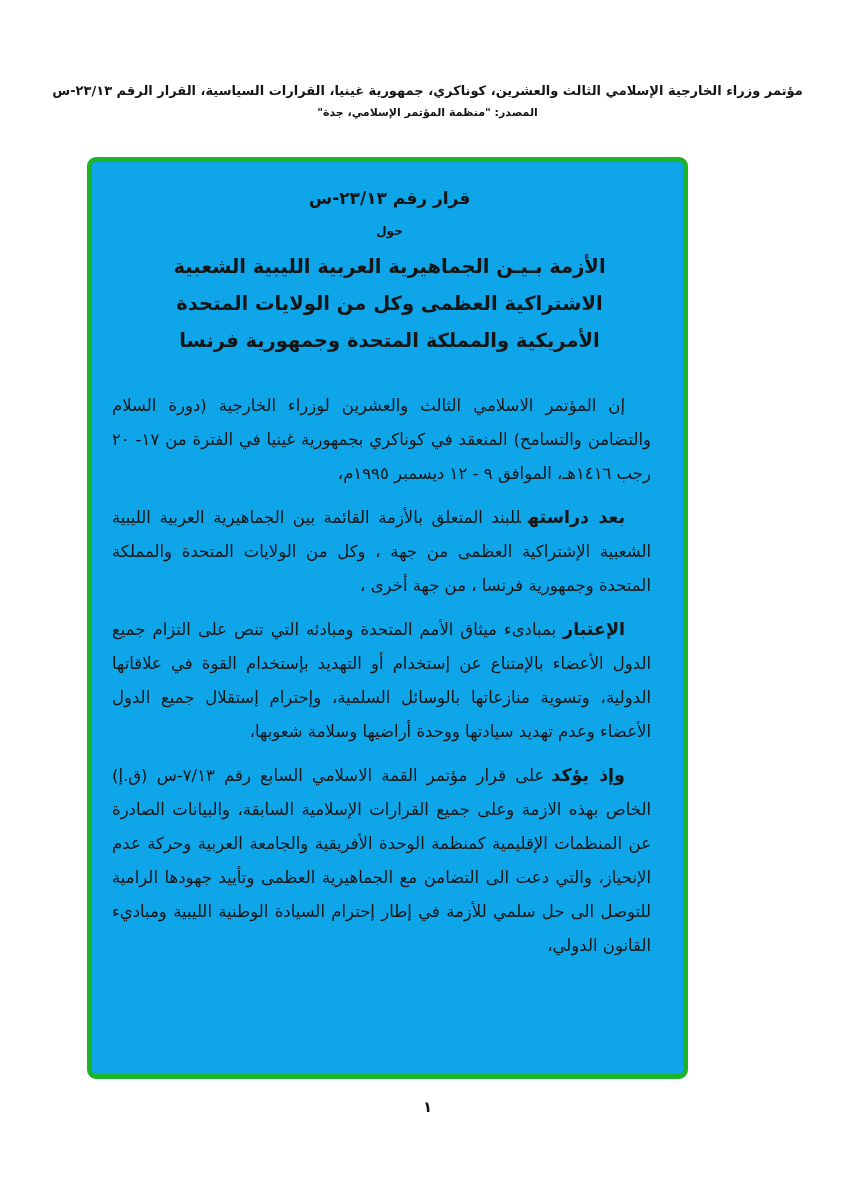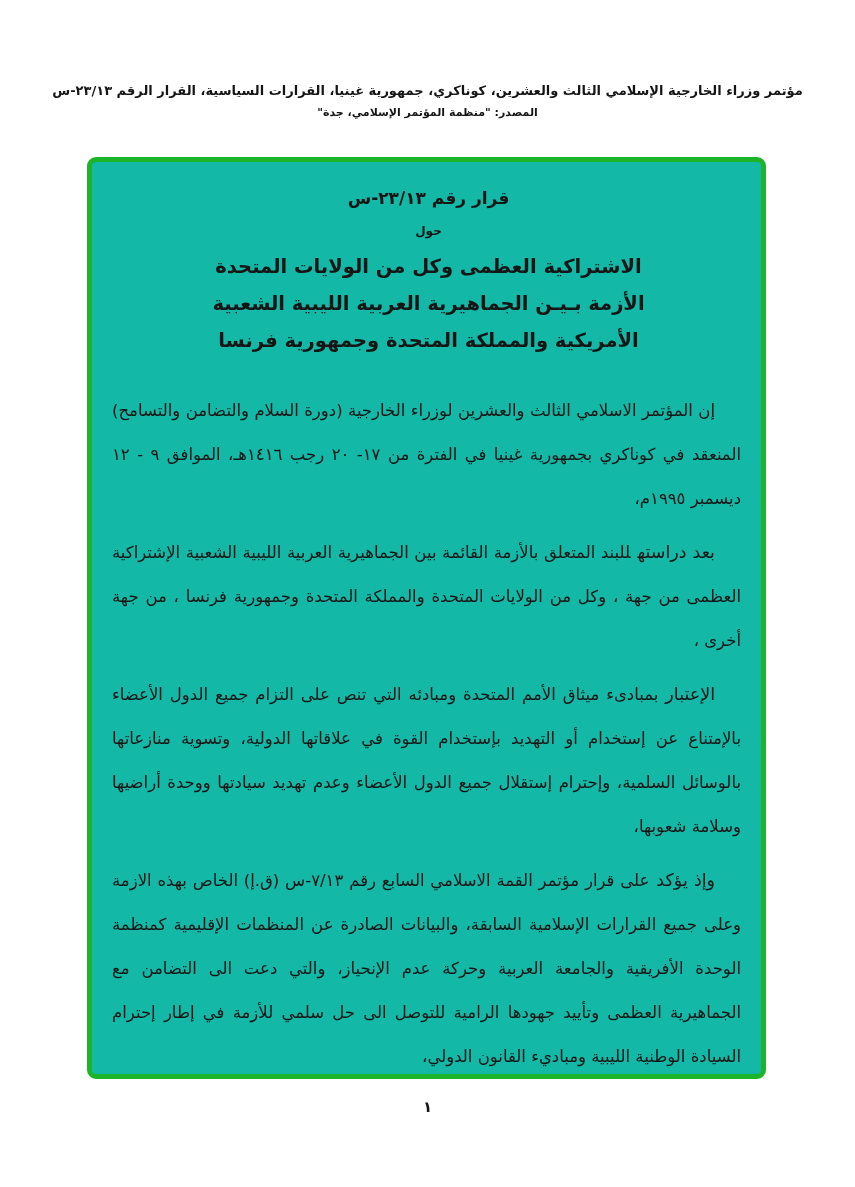--- a/index.html
+++ b/index.html
@@ -27,28 +27,28 @@
   }
   .doc-header .line2 {
     font-size: 11px;
     font-weight: 700;
     margin-top: 8px;
   }
   .green-box {
     position: absolute;
     top: 157px;
     left: 87px;
-    width: 679px;
+    width: 601px;
     height: 922px;
     box-sizing: border-box;
     border: 5px solid #1cb428;
     border-radius: 9px;
     padding: 26px 16px 0 20px;
     overflow: hidden;
-    background: #14b8a6;
+    background: #0ea5e9;
   }
   .title-block {
     text-align: center;
     margin-bottom: 30px;
   }
   .title-block .t-num {
     font-size: 17px;
     font-weight: 700;
     margin-bottom: 16px;
   }
@@ -56,28 +56,28 @@
     font-size: 12px;
     font-weight: 700;
     margin-bottom: 10px;
   }
   .title-block .t-subject {
     font-size: 19.5px;
     font-weight: 700;
     line-height: 37px;
   }
   .body-par {
-    margin: 0 4px 9px 0;
+    margin: 0 16px 9px 0;
     font-size: 16.5px;
-    line-height: 44px;
+    line-height: 34px;
     text-align: justify;
     text-indent: 26px;
   }
   .lead {
-    font-weight: 400;
+    font-weight: 700;
     font-size: 17.5px;
     margin-left: 7px;
   }
   .lead:empty { display: none; margin: 0; }
   .page-number {
     position: absolute;
     top: 1098px;
     left: 0;
     width: 100%;
     text-align: center;
@@ -93,22 +93,22 @@
   <div class="doc-header">
     <div class="line1">مؤتمر وزراء الخارجية الإسلامي الثالث والعشرين، كوناكري، جمهورية غينيا، القرارات السياسية، القرار الرقم ٢٣/١٣-س</div>
     <div class="line2">المصدر:  "منظمة المؤتمر الإسلامي، جدة"</div>
   </div>
 
   <div class="green-box">
 
     <div class="title-block">
       <div class="t-num">قرار رقم ٢٣/١٣-س</div>
       <div class="t-about">حول</div>
+      <div class="t-subject">الأزمة بـيـن الجماهيرية العربية الليبية الشعبية</div>
       <div class="t-subject">الاشتراكية العظمى وكل من الولايات المتحدة</div>
-      <div class="t-subject">الأزمة بـيـن الجماهيرية العربية الليبية الشعبية</div>
       <div class="t-subject">الأمريكية والمملكة المتحدة وجمهورية فرنسا</div>
     </div>
 
     <p class="body-par"><span>إن المؤتمر الاسلامي الثالث والعشرين لوزراء الخارجية (دورة السلام والتضامن والتسامح) المنعقد في كوناكري بجمهورية غينيا في الفترة من ١٧- ٢٠ رجب ١٤١٦هـ، الموافق ٩ - ١٢ ديسمبر ١٩٩٥م،</span></p>
 
     <p class="body-par"><span class="lead">بعد دراسته</span><span>للبند المتعلق بالأزمة القائمة بين الجماهيرية العربية الليبية الشعبية الإشتراكية العظمى من جهة ، وكل من الولايات المتحدة والمملكة المتحدة وجمهورية فرنسا ، من جهة أخرى ،</span></p>
 
     <p class="body-par"><span class="lead">الإعتبار</span><span>بمبادىء ميثاق الأمم المتحدة ومبادئه التي تنص على التزام جميع الدول الأعضاء بالإمتناع عن إستخدام أو التهديد بإستخدام القوة في علاقاتها الدولية، وتسوية منازعاتها بالوسائل السلمية، وإحترام إستقلال جميع الدول الأعضاء وعدم تهديد سيادتها ووحدة أراضيها وسلامة شعوبها،</span></p>
 
     <p class="body-par"><span class="lead">وإذ يؤكد</span><span>على قرار مؤتمر القمة الاسلامي السابع رقم ٧/١٣-س (ق.إ) الخاص بهذه الازمة وعلى جميع القرارات الإسلامية السابقة، والبيانات الصادرة عن المنظمات الإقليمية كمنظمة الوحدة الأفريقية والجامعة العربية وحركة عدم الإنحياز، والتي دعت الى التضامن مع الجماهيرية العظمى وتأييد جهودها الرامية للتوصل الى حل سلمي للأزمة في إطار إحترام السيادة الوطنية الليبية ومباديء القانون الدولي،</span></p>

